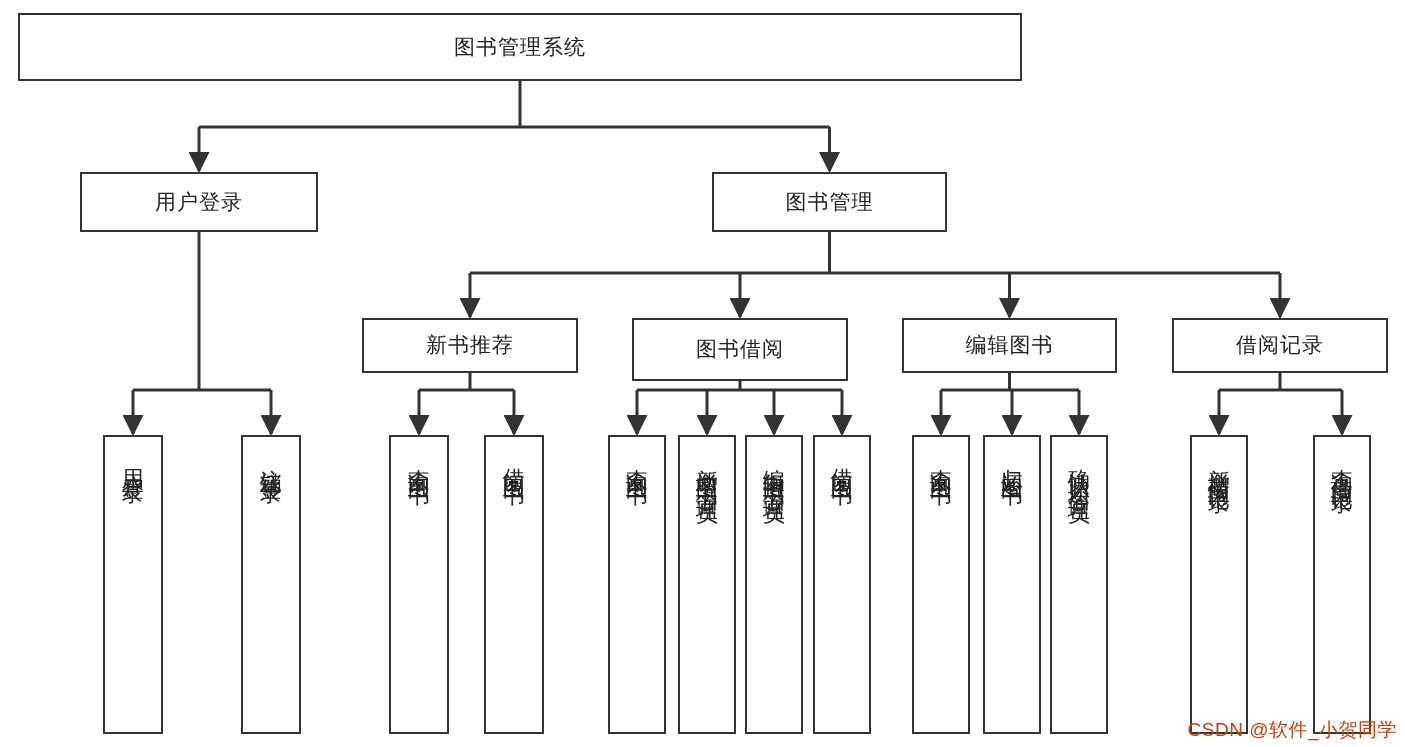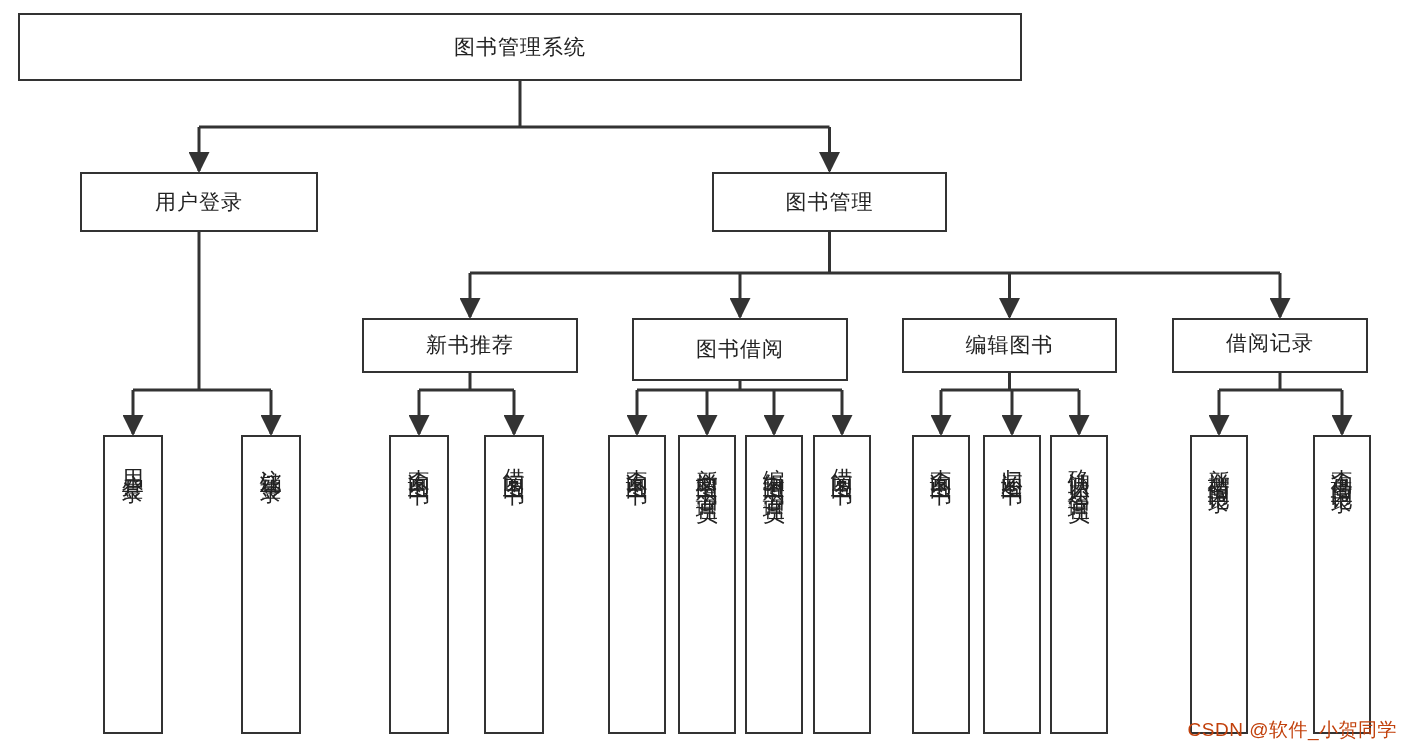--- a/index.html
+++ b/index.html
@@ -124,21 +124,21 @@
       </div>
       <div class="node" style="left: 362px; top: 318px; width: 216px; height: 55px; font-family: Liberation Serif, serif;">
         <span class="label">新书推荐</span>
       </div>
       <div class="node" style="left: 632px; top: 318px; width: 216px; height: 63px;">
         <span class="label">图书借阅</span>
       </div>
       <div class="node" style="left: 902px; top: 318px; width: 215px; height: 55px;">
         <span class="label">编辑图书</span>
       </div>
-      <div class="node" style="left: 1172px; top: 318px; width: 196px; height: 55px; font-family: Liberation Mono, monospace;">
+      <div class="node" style="left: 1172px; top: 318px; width: 216px; height: 55px;">
         <span class="label">借阅记录</span>
       </div>
       <div class="node vertical" style="left: 103px; top: 435px; width: 60px; height: 299px;">
         <span class="label">用户登录</span>
       </div>
       <div class="node vertical" style="left: 241px; top: 435px; width: 60px; height: 299px;">
         <span class="label">注销登录</span>
       </div>
       <div class="node vertical" style="left: 389px; top: 435px; width: 60px; height: 299px;">
         <span class="label">查询图书</span>

